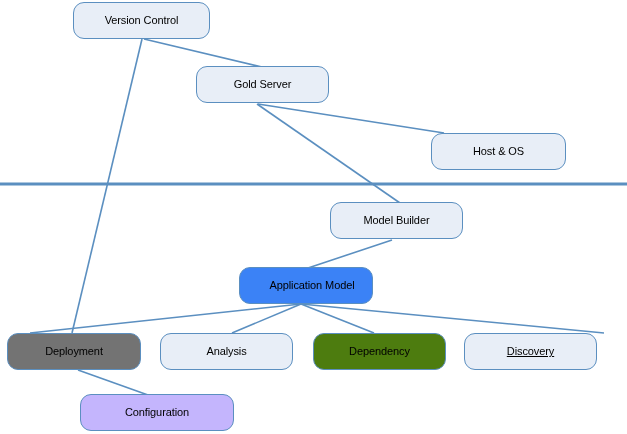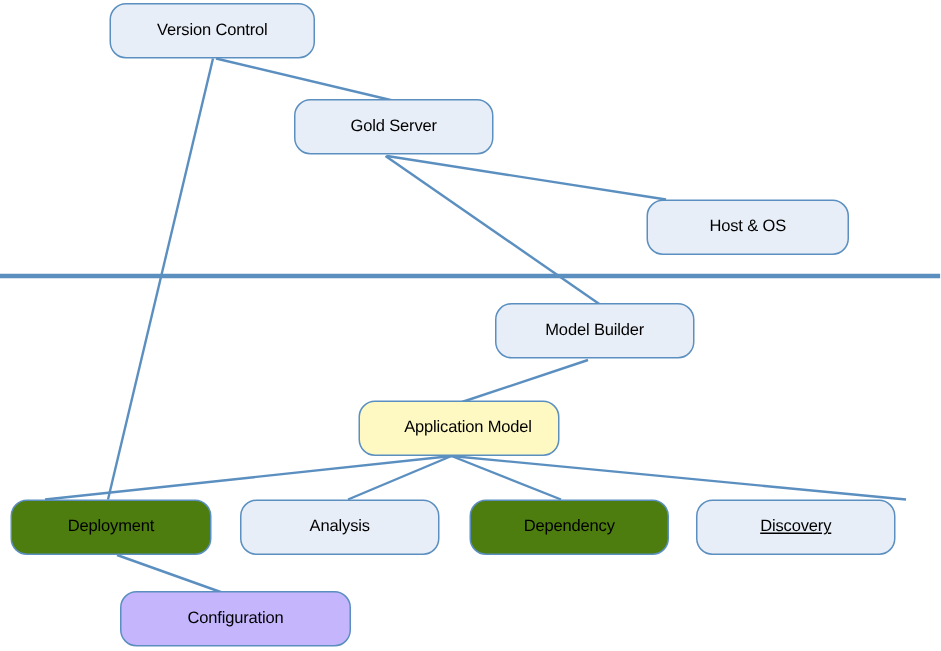--- a/index.html
+++ b/index.html
@@ -76,24 +76,24 @@
       </div>
       <div class="node" style="left: 196px; top: 66px; width: 133px; height: 37px; background: rgb(232, 238, 247); border-color: rgb(91, 143, 192); color: rgb(0, 0, 0);">
         <span class="node-label">Gold Server</span>
       </div>
       <div class="node" style="left: 330px; top: 202px; width: 133px; height: 37px; background: rgb(232, 238, 247); border-color: rgb(91, 143, 192); color: rgb(0, 0, 0);">
         <span class="node-label">Model Builder</span>
       </div>
       <div class="node" style="left: 431px; top: 133px; width: 135px; height: 37px; background: rgb(232, 238, 247); border-color: rgb(91, 143, 192); color: rgb(0, 0, 0);">
         <span class="node-label">Host &amp; OS</span>
       </div>
-      <div class="node" style="left: 239px; top: 267px; width: 134px; height: 37px; background: #fef9c3; border-color: rgb(91, 143, 192); color: rgb(0, 0, 0); padding-left: 12px;">
+      <div class="node" style="left: 239px; top: 267px; width: 134px; height: 37px; background: #3b82f6; border-color: rgb(91, 143, 192); color: rgb(0, 0, 0); padding-left: 12px;">
         <span class="node-label">Application Model</span>
       </div>
-      <div class="node" style="left: 7px; top: 333px; width: 134px; height: 37px; background: #4d7c0f; border-color: rgb(91, 143, 192); color: rgb(0, 0, 0);">
+      <div class="node" style="left: 7px; top: 333px; width: 134px; height: 37px; background: #737373; border-color: rgb(91, 143, 192); color: rgb(0, 0, 0);">
         <span class="node-label">Deployment</span>
       </div>
       <div class="node" style="left: 160px; top: 333px; width: 133px; height: 37px; background: rgb(232, 238, 247); border-color: rgb(91, 143, 192); color: rgb(0, 0, 0);">
         <span class="node-label">Analysis</span>
       </div>
       <div class="node" style="left: 313px; top: 333px; width: 133px; height: 37px; background: #4d7c0f; border-color: rgb(91, 143, 192); color: rgb(0, 0, 0);">
         <span class="node-label">Dependency</span>
       </div>
       <div class="node" style="left: 464px; top: 333px; width: 133px; height: 37px; background: rgb(232, 238, 247); border-color: rgb(91, 143, 192); color: rgb(0, 0, 0); text-decoration: underline;">
         <span class="node-label">Discovery</span>

